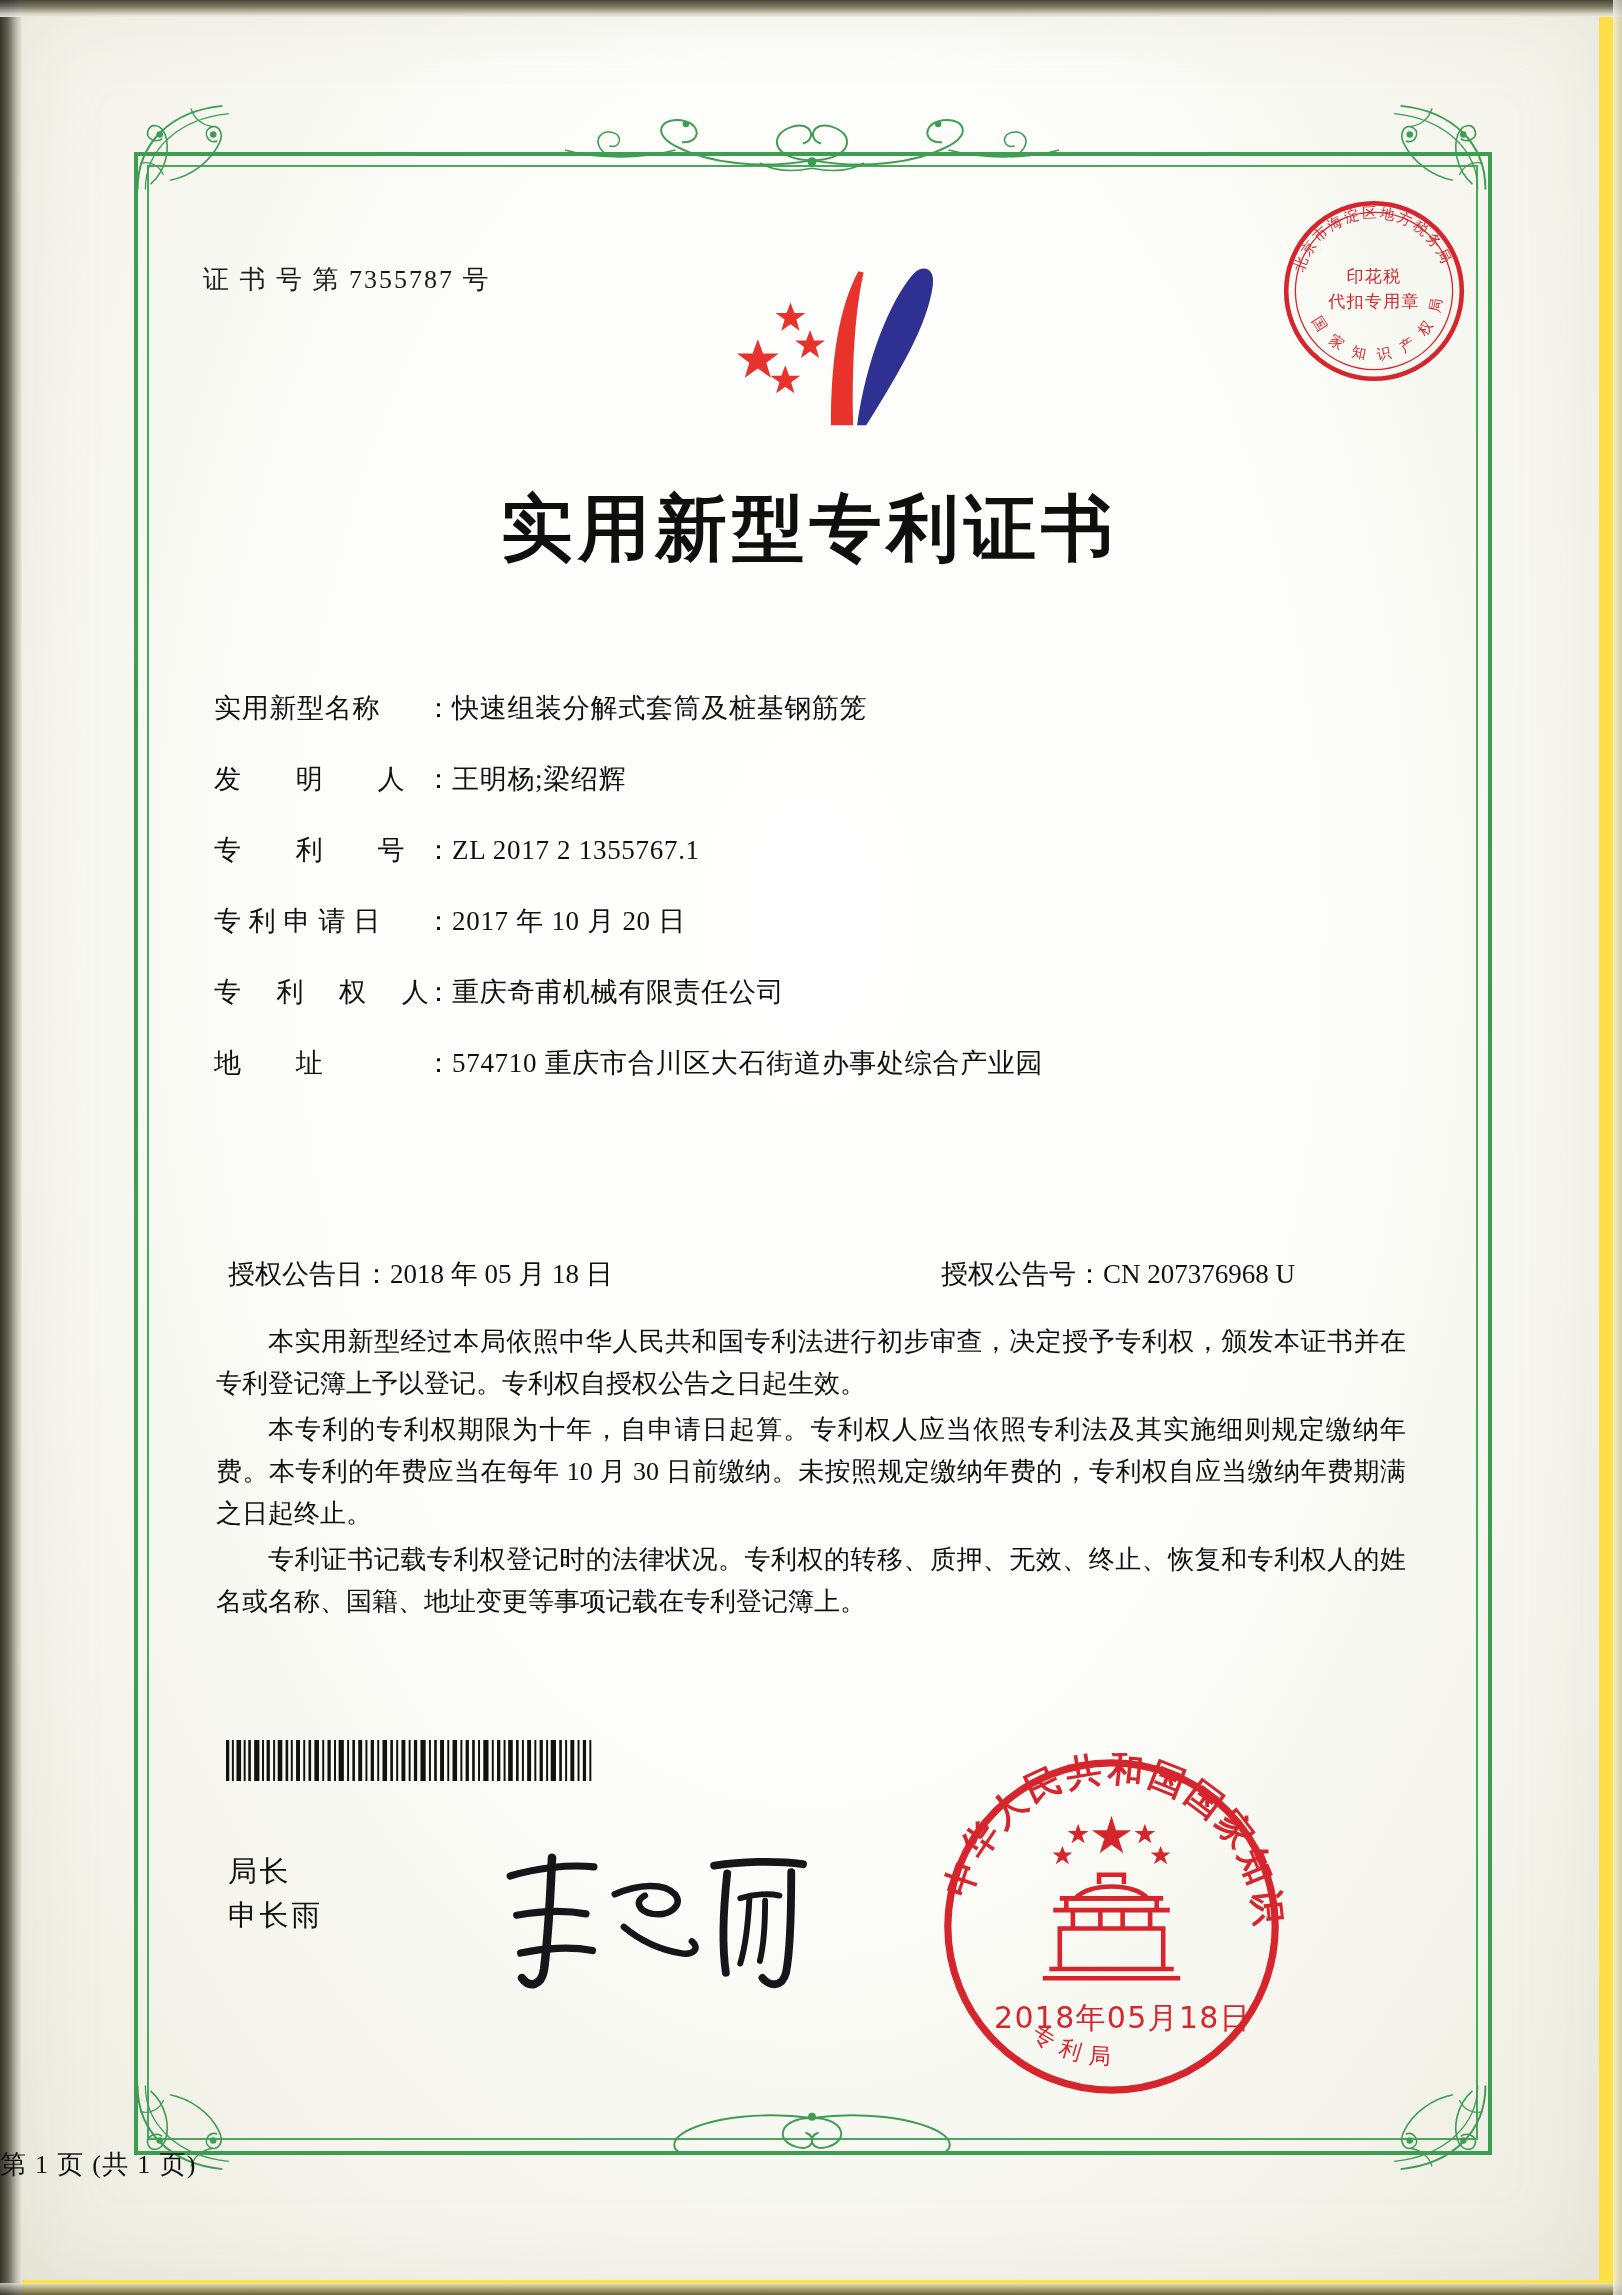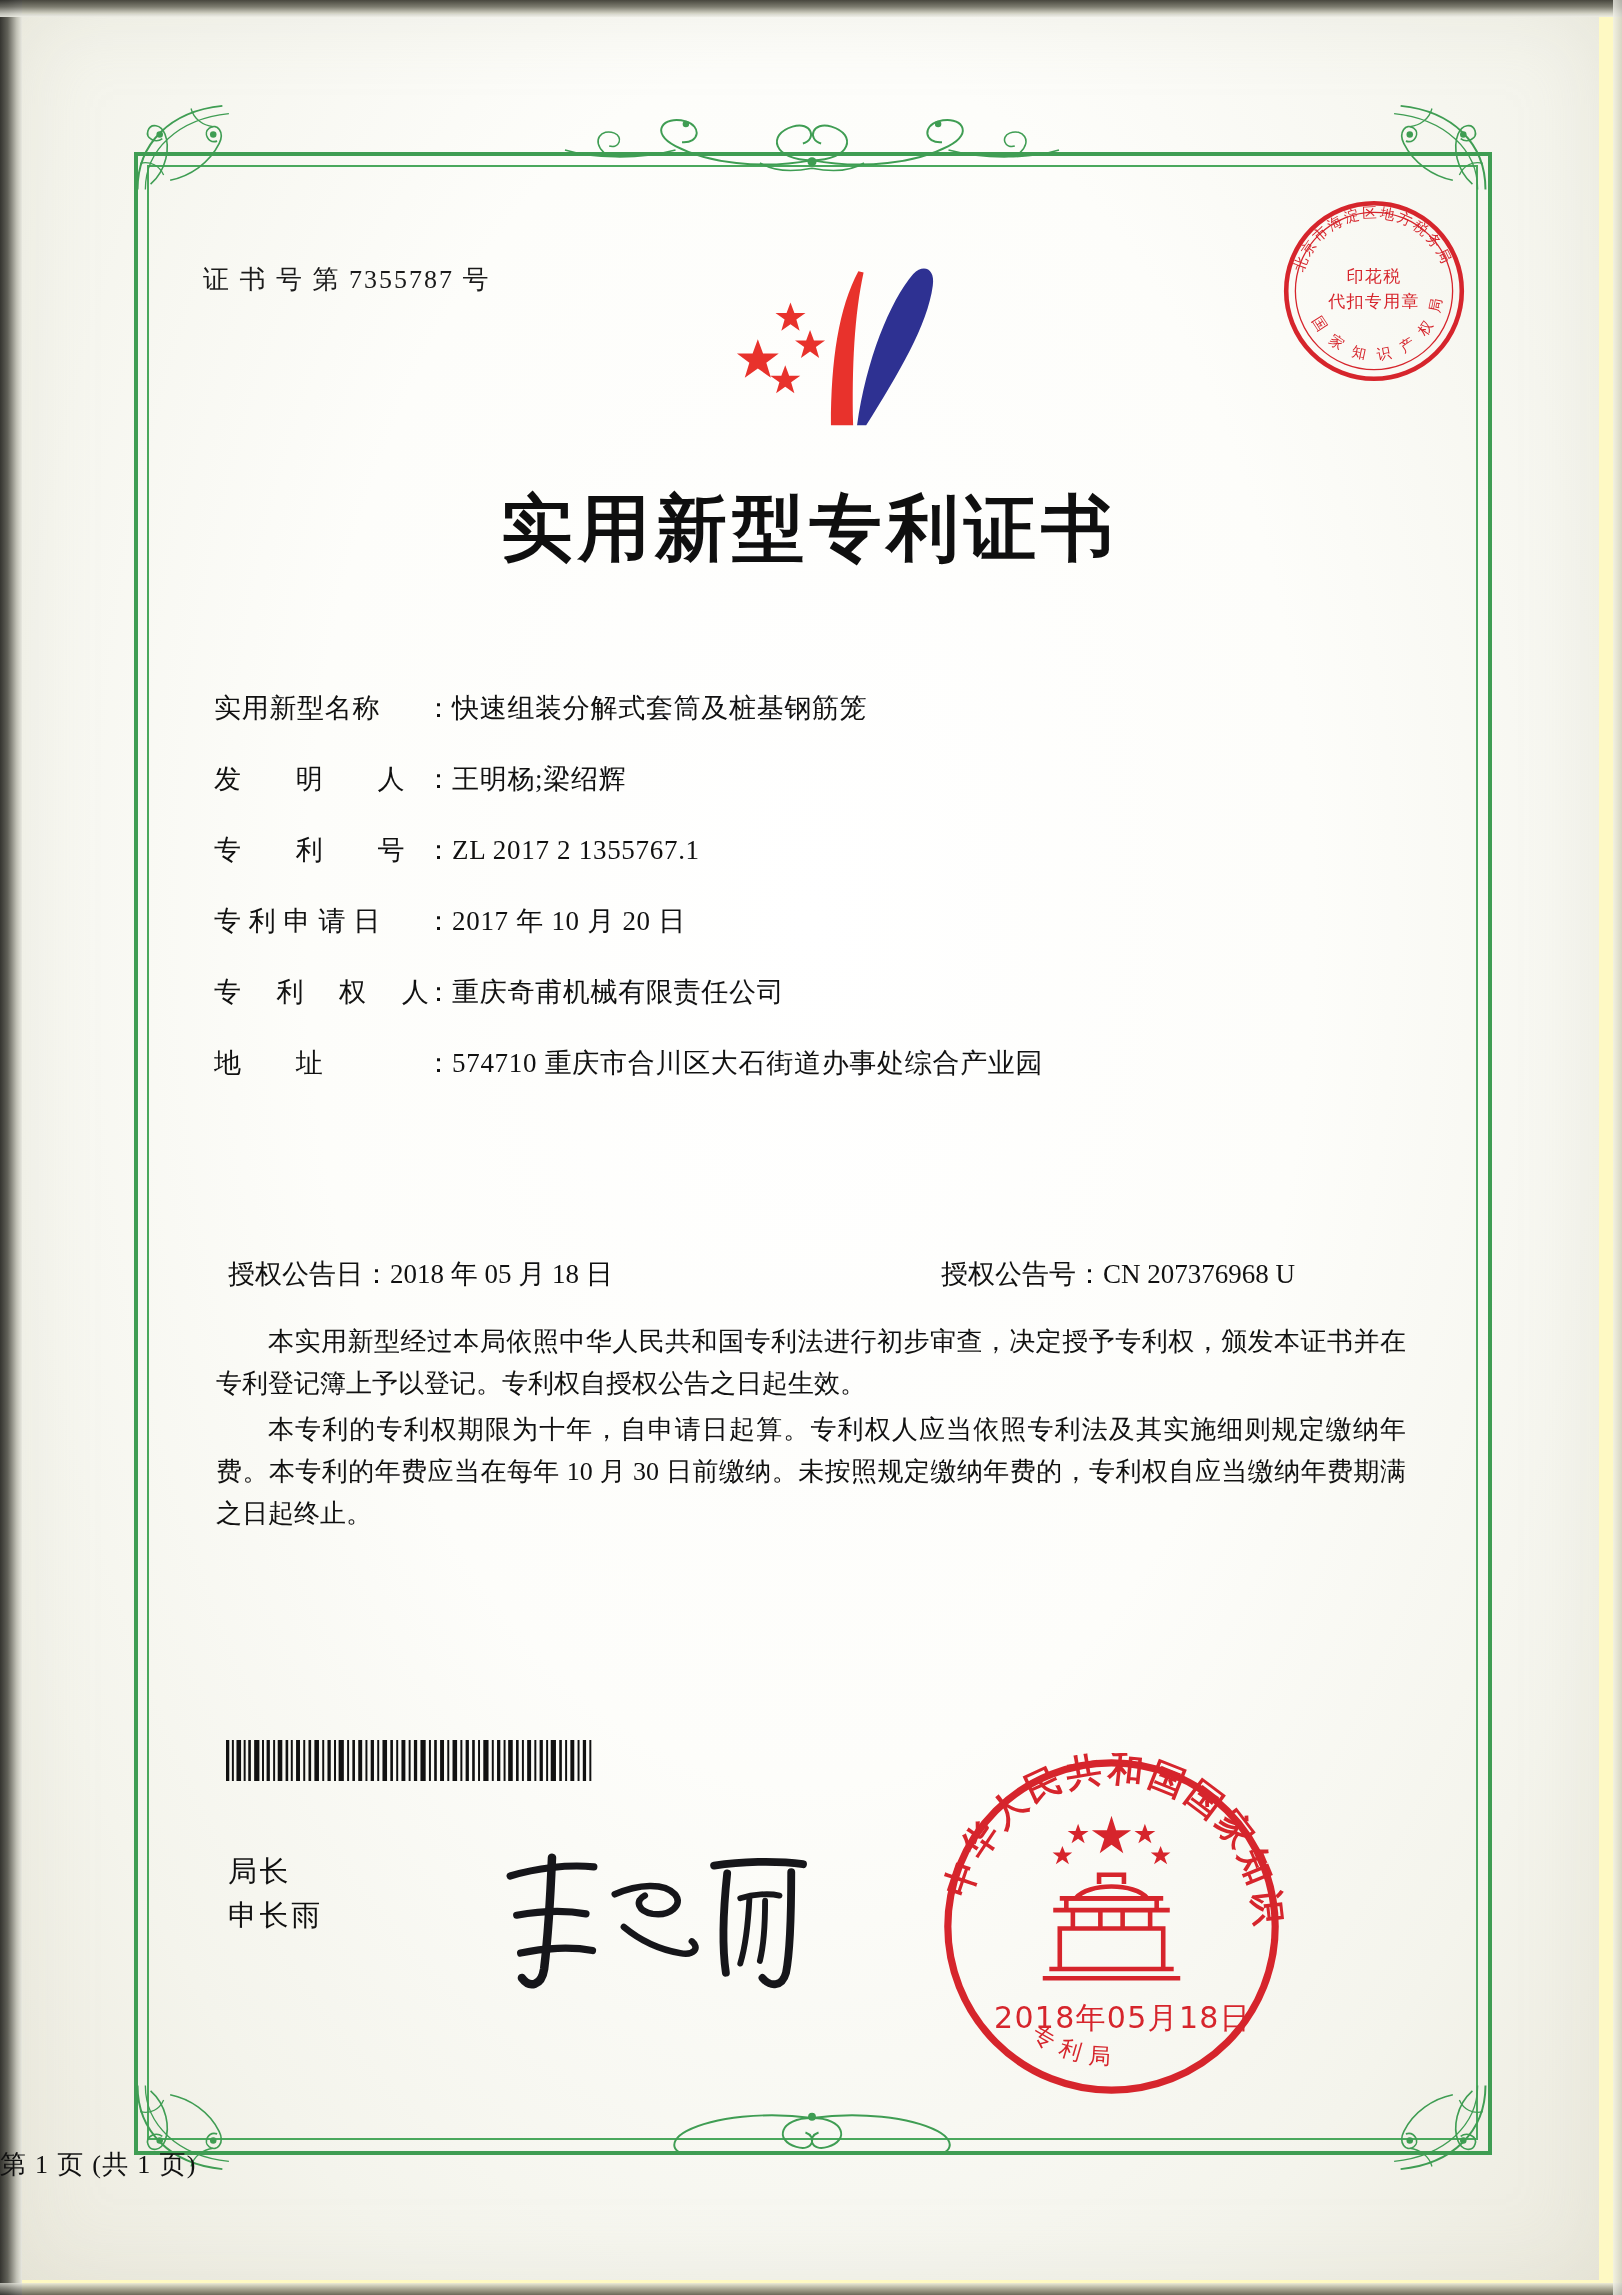--- a/index.html
+++ b/index.html
@@ -7,21 +7,21 @@
     padding: 0;
     background: #ffffff;
   }
   body {
     font-family: "Liberation Serif", "DejaVu Serif", serif;
   }
   #page {
     position: relative;
     width: 1623px;
     height: 2295px;
-    background: #fef9c3;
+    background: #fde047;
     overflow: hidden;
     text-decoration: underline;
   }
   
   .paper {
     position: absolute;
     left: 19.6px; top: 14.4px;
     width: 1579px; height: 2266px;
     background:
       radial-gradient(ellipse at 50% 40%, #ffffff 0%, #fdfdfa 45%, #f4f4ec 78%, #eceade 100%);
@@ -366,20 +366,21 @@
       <span>授权公告日</span><span>：</span><span>2018 年 05 月 18 日</span>
     </div>
     <div class="right">
       <span>授权公告号</span><span>：</span><span>CN 207376968 U</span>
     </div>
   </div>
 
   <div class="paras">
     <p>本实用新型经过本局依照中华人民共和国专利法进行初步审查，决定授予专利权，颁发本证书并在专利登记簿上予以登记。专利权自授权公告之日起生效。</p>
     <p>本专利的专利权期限为十年，自申请日起算。专利权人应当依照专利法及其实施细则规定缴纳年费。本专利的年费应当在每年 10 月 30 日前缴纳。未按照规定缴纳年费的，专利权自应当缴纳年费期满之日起终止。</p>
+    <p>专利证书记载专利权登记时的法律状况。专利权的转移、质押、无效、终止、恢复和专利权人的姓名或名称、国籍、地址变更等事项记载在专利登记簿上。</p>
   </div>
 
   <div class="barcode">
     <svg viewBox="0 0 640 62" preserveAspectRatio="none">
       <g fill="#111">
         <rect x="0" y="0" width="5" height="62"></rect>
           <rect x="9" y="0" width="3" height="62"></rect>
         <rect x="16" y="0" width="7" height="62"></rect>
           <rect x="27" y="0" width="3" height="62"></rect>
         <rect x="34" y="0" width="4" height="62"></rect>

